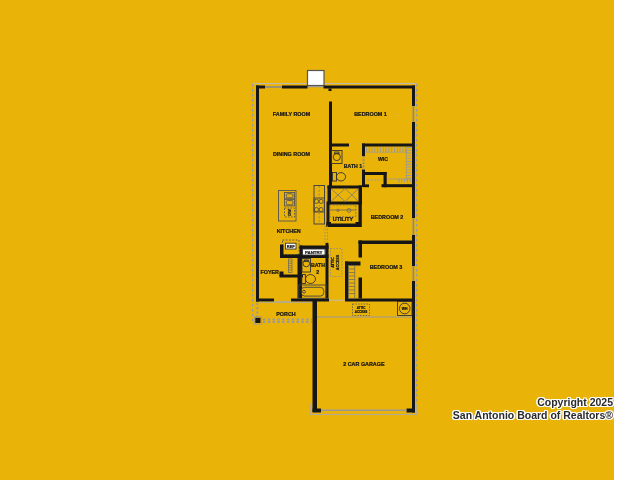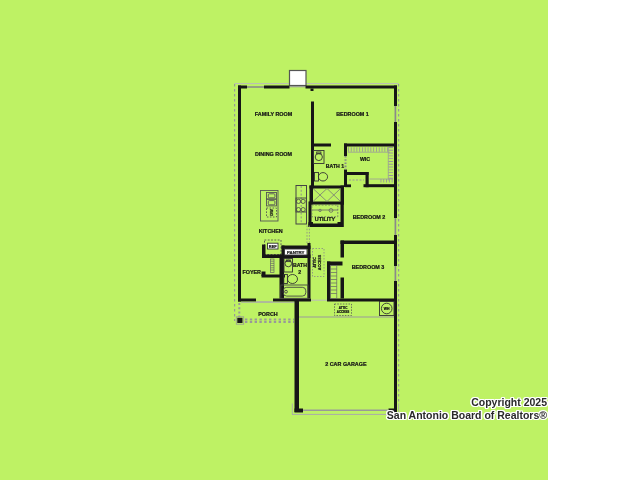--- a/index.html
+++ b/index.html
@@ -1,17 +1,17 @@
 <!DOCTYPE html>
 <html><head>
 <meta charset="utf-8">
 <style>
   html,body{margin:0;padding:0;background:#fff;}
-  #page{position:relative;width:548px;height:480px;background:#bef264;overflow:hidden;
-        font-family:"Liberation Sans", sans-serif;}
+  #page{position:relative;width:596px;height:480px;background:#eab308;overflow:hidden;
+        font-family:"Liberation Sans", sans-serif;padding-left:18px;}
   svg text{font-family:"Liberation Sans", sans-serif;font-weight:bold;fill:#161616;stroke:#161616;stroke-width:0.22;}
   #copy{position:absolute;right:1px;top:396px;width:300px;text-align:right;
         font-weight:bold;color:#2a2a2a;font-size:10.5px;line-height:12.6px;
         text-shadow:1px 1px 0 #fff,-1px -1px 0 #fff,1px -1px 0 #fff,-1px 1px 0 #fff,0 1.4px 0 #fff,1.4px 0 0 #fff,0 -1.4px 0 #fff,-1.4px 0 0 #fff;}
 </style>
 </head>
 <body>
 <div id="page">
 <svg width="640" height="480" viewBox="0 0 640 480">
 <g fill="#161616" stroke="none">

